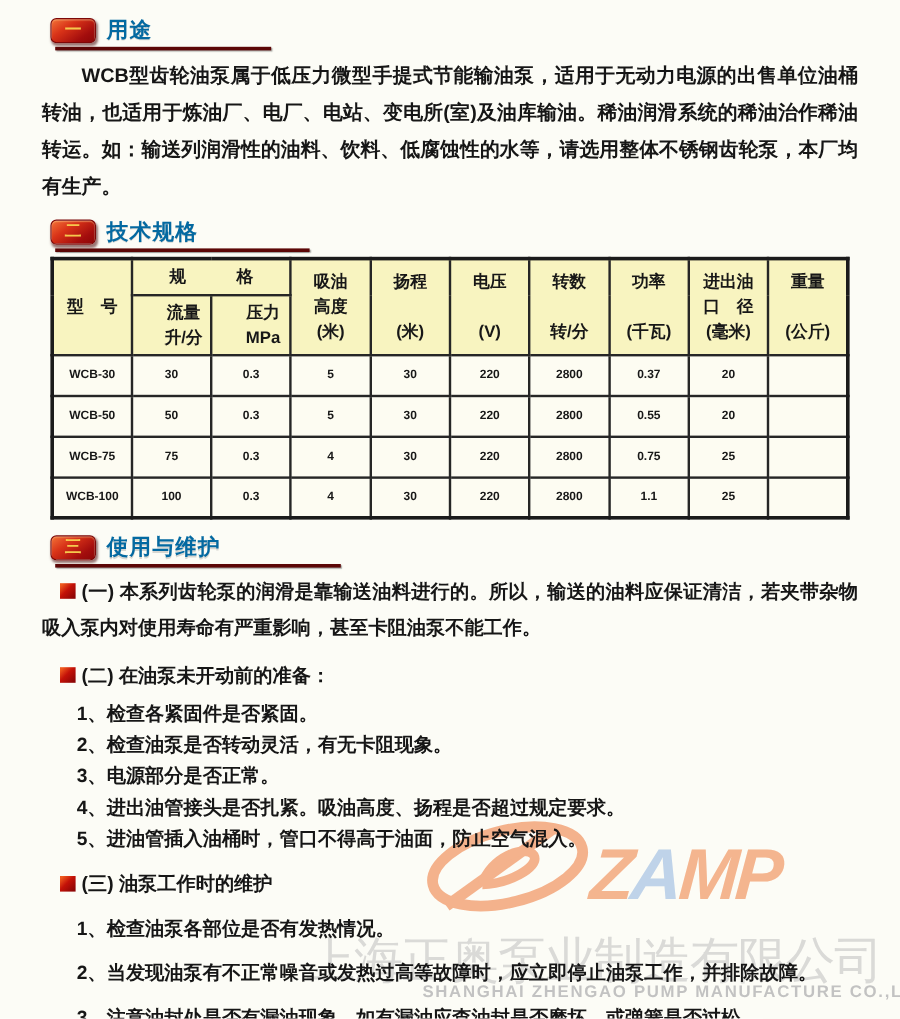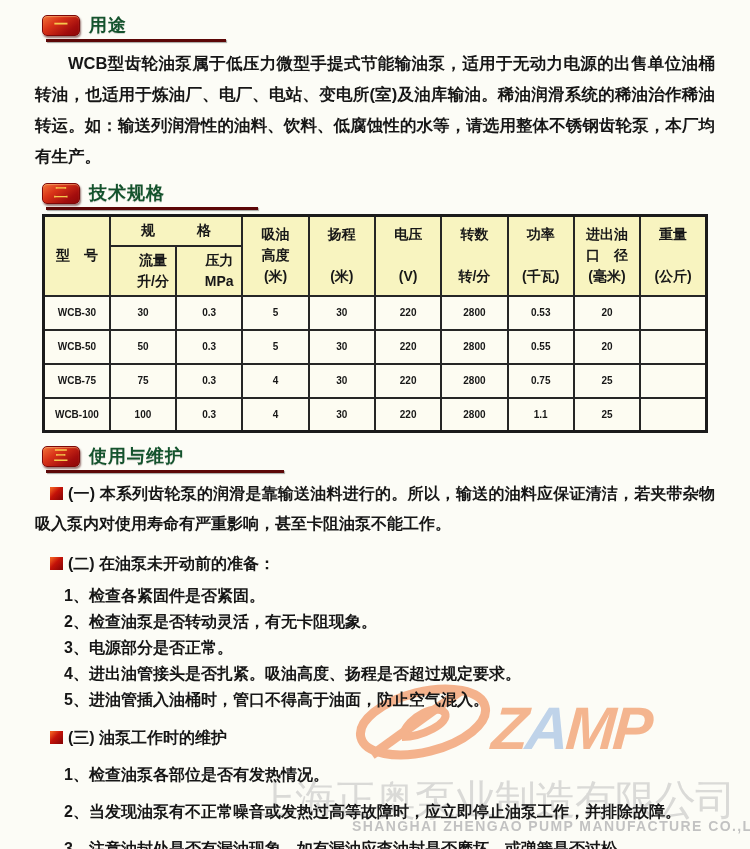--- a/index.html
+++ b/index.html
@@ -20,21 +20,21 @@
   .sec-badge {
     width:38px; height:21px; border-radius:5px;
     background:linear-gradient(145deg,#ef6a33 5%,#d93318 35%,#a30d0d 75%,#8c0707);
     border:1px solid #7d0808;
     box-shadow: inset 0 1px 1px rgba(255,220,150,.45), 1px 2px 2px rgba(70,5,5,.55);
     color:#f5c84d; font-weight:bold; font-size:14px;
     display:flex; align-items:center; justify-content:center;
     flex:0 0 auto;
   }
   .sec-title {
-    margin-left:9px; font-size:18px; font-weight:bold; color:#14532d;
+    margin-left:9px; font-size:18px; font-weight:bold; color:#0369a1;
     text-shadow:0 1px 0 rgba(0,0,0,.15); letter-spacing:1px;
   }
   .sec-underline {
     position:absolute; left:4px; bottom:-4px; height:3px;
     background:#5c0707; box-shadow:1px 1px 1px rgba(0,0,0,.35);
   }
   .u1 { width:180px; } .u2 { width:212px; } .u3 { width:238px; }
 
   
   .intro {
@@ -181,21 +181,21 @@
       </thead>
       <tbody>
           <tr>
             <td>WCB-30</td>
             <td>30</td>
             <td>0.3</td>
             <td>5</td>
             <td>30</td>
             <td>220</td>
             <td>2800</td>
-            <td>0.53</td>
+            <td>0.37</td>
             <td>20</td>
             <td></td>
           </tr>
           <tr>
             <td>WCB-50</td>
             <td>50</td>
             <td>0.3</td>
             <td>5</td>
             <td>30</td>
             <td>220</td>

